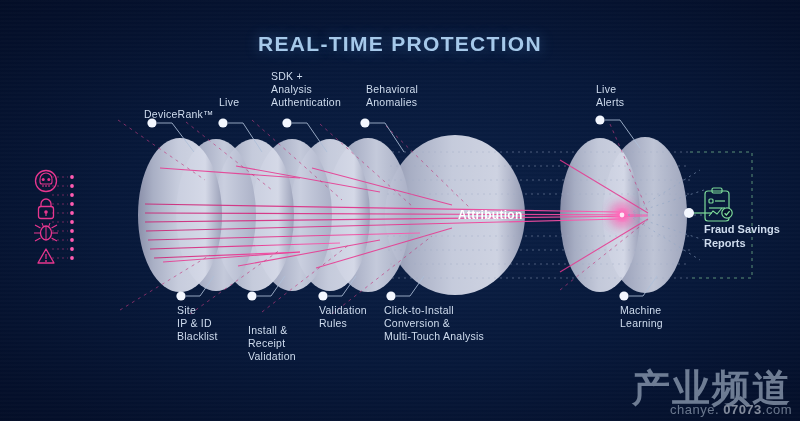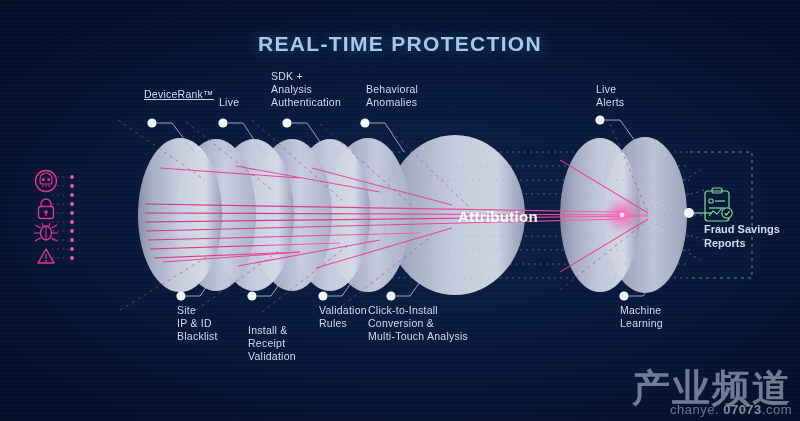--- a/index.html
+++ b/index.html
@@ -26,21 +26,21 @@
     font-size:21px;font-weight:bold;letter-spacing:1.3px;
     color:#a6c9ea;
     text-shadow:0 0 14px rgba(90,150,220,.45);
   }
   svg#art{position:absolute;left:0;top:0;width:800px;height:421px;}
   .lbl{
     position:absolute;color:#cfdcee;font-size:10.5px;line-height:13px;
     letter-spacing:.25px;white-space:pre-line;
   }
   .attr-lbl{
-    position:absolute;color:#ffffff;font-size:15px;font-weight:bold;
+    position:absolute;color:#ffffff;font-size:12px;font-weight:bold;
     letter-spacing:.3px;
   }
   .green-lbl{position:absolute;color:#cfdcee;font-size:11px;line-height:14px;white-space:pre-line;}
   
   #wm{
     position:absolute;right:8px;bottom:4px;text-align:right;
     color:#b9c7d8;opacity:.55;
   }
   #wm .cjk{font-size:38px;font-weight:bold;letter-spacing:2px;line-height:40px;color:#c3d2e4;}
   #wm .lat{font-size:13px;letter-spacing:.5px;margin-top:-6px;}
@@ -270,39 +270,39 @@
       <rect x="712" y="188" width="10" height="5" rx="1.5"></rect>
       <rect x="709" y="199" width="4" height="4" rx="1"></rect>
       <line x1="715" y1="201" x2="725" y2="201"></line>
       <line x1="709" y1="208" x2="725" y2="208"></line>
       <path d="M709,216 L713,211 L717,214 L722,208" stroke-width="1.1"></path>
       <circle cx="727" cy="213" r="5.2" fill="#04102b"></circle>
       <path d="M724.6,213.2 L726.4,215 L729.6,211.2" stroke-width="1.3"></path>
     </g>
   </svg>
 
-  <div class="lbl" style="left:144px;top:88px;text-decoration:underline;">DeviceRank™</div>
+  <div class="lbl" style="left:144px;top:108px;">DeviceRank™</div>
   <div class="lbl" style="left:219px;top:96px;">Live</div>
   <div class="lbl" style="left:271px;top:70px;">SDK +
 Analysis
 Authentication</div>
   <div class="lbl" style="left:366px;top:83px;">Behavioral
 Anomalies</div>
   <div class="lbl" style="left:596px;top:83px;">Live
 Alerts</div>
 
   <div class="lbl" style="left:177px;top:304px;">Site
 IP &amp; ID
 Blacklist</div>
   <div class="lbl" style="left:248px;top:304px;margin-top:20px;">Install &amp;
 Receipt
 Validation</div>
   <div class="lbl" style="left:319px;top:304px;">Validation
 Rules</div>
-  <div class="lbl" style="left:368px;top:304px;">Click-to-Install
+  <div class="lbl" style="left:384px;top:304px;">Click-to-Install
 Conversion &amp;
 Multi-Touch Analysis</div>
   <div class="lbl" style="left:620px;top:304px;">Machine
 Learning</div>
 
   <div class="attr-lbl" style="left:458px;top:208px;">Attribution</div>
 
   <div class="green-lbl" style="left:704px;top:222px;font-weight:bold;">Fraud Savings
 Reports</div>
 

